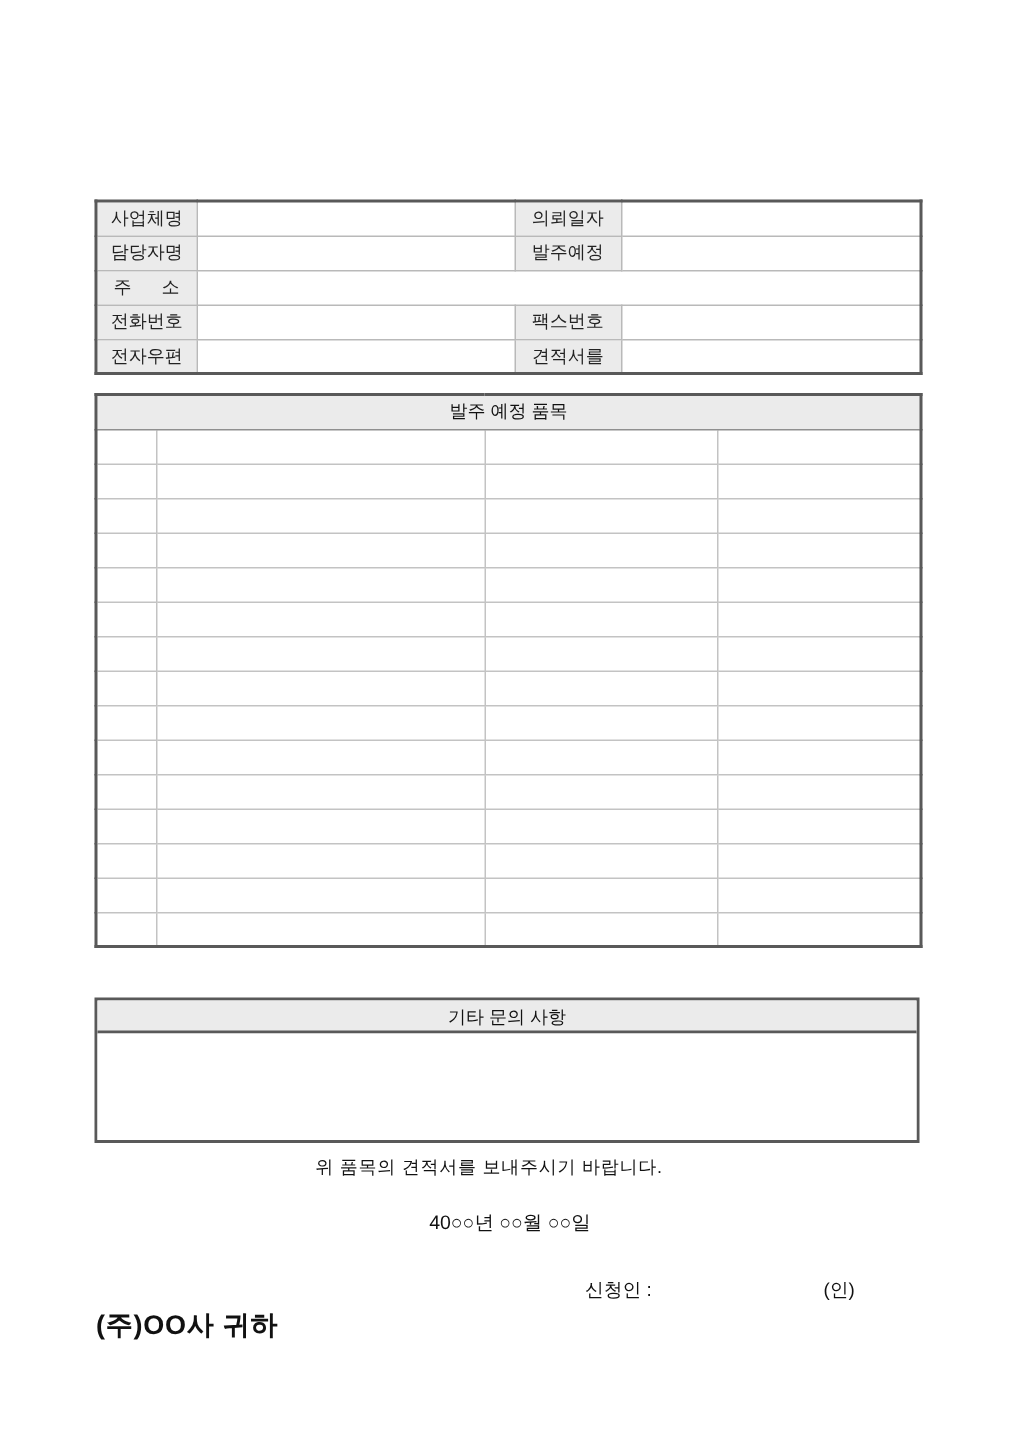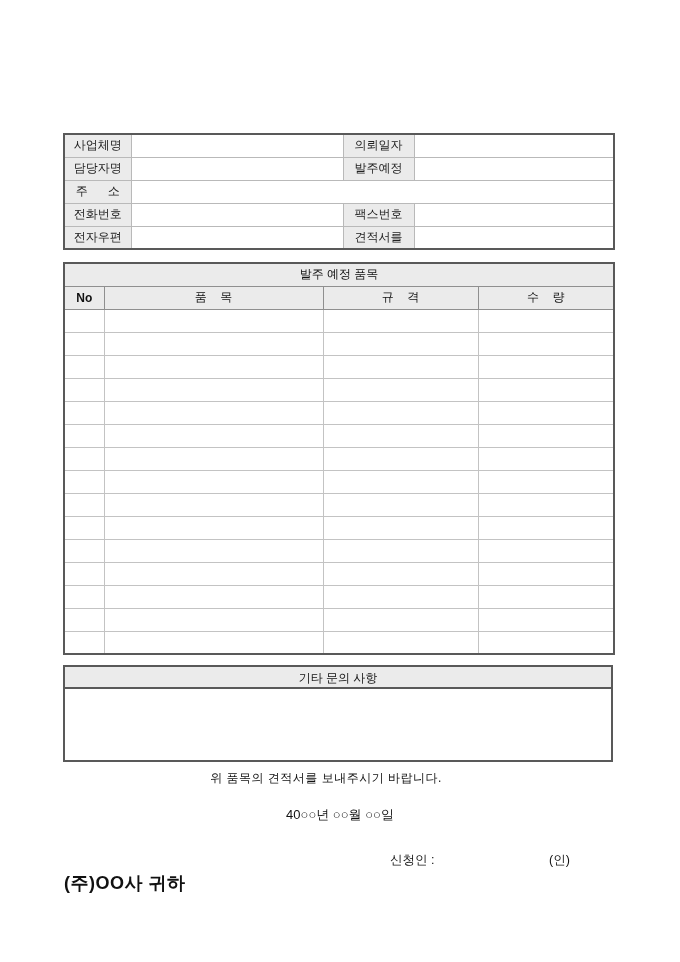--- a/index.html
+++ b/index.html
@@ -153,26 +153,20 @@
     <colgroup>
       <col style="width:40px">
         <col style="width:219px">
         <col style="width:155px">
         <col style="width:136px">
     </colgroup>
     <thead>
       <tr class="section-header">
         <th colspan="4">발주 예정 품목</th>
       </tr>
-      <tr class="col-header">
-        <th>No</th>
-        <th>품    목</th>
-        <th>규    격</th>
-        <th>수    량</th>
-      </tr>
     </thead>
     <tbody>
     <tr>
       <td></td>
       <td></td>
       <td></td>
       <td></td>
     </tr>
 
     <tr>

